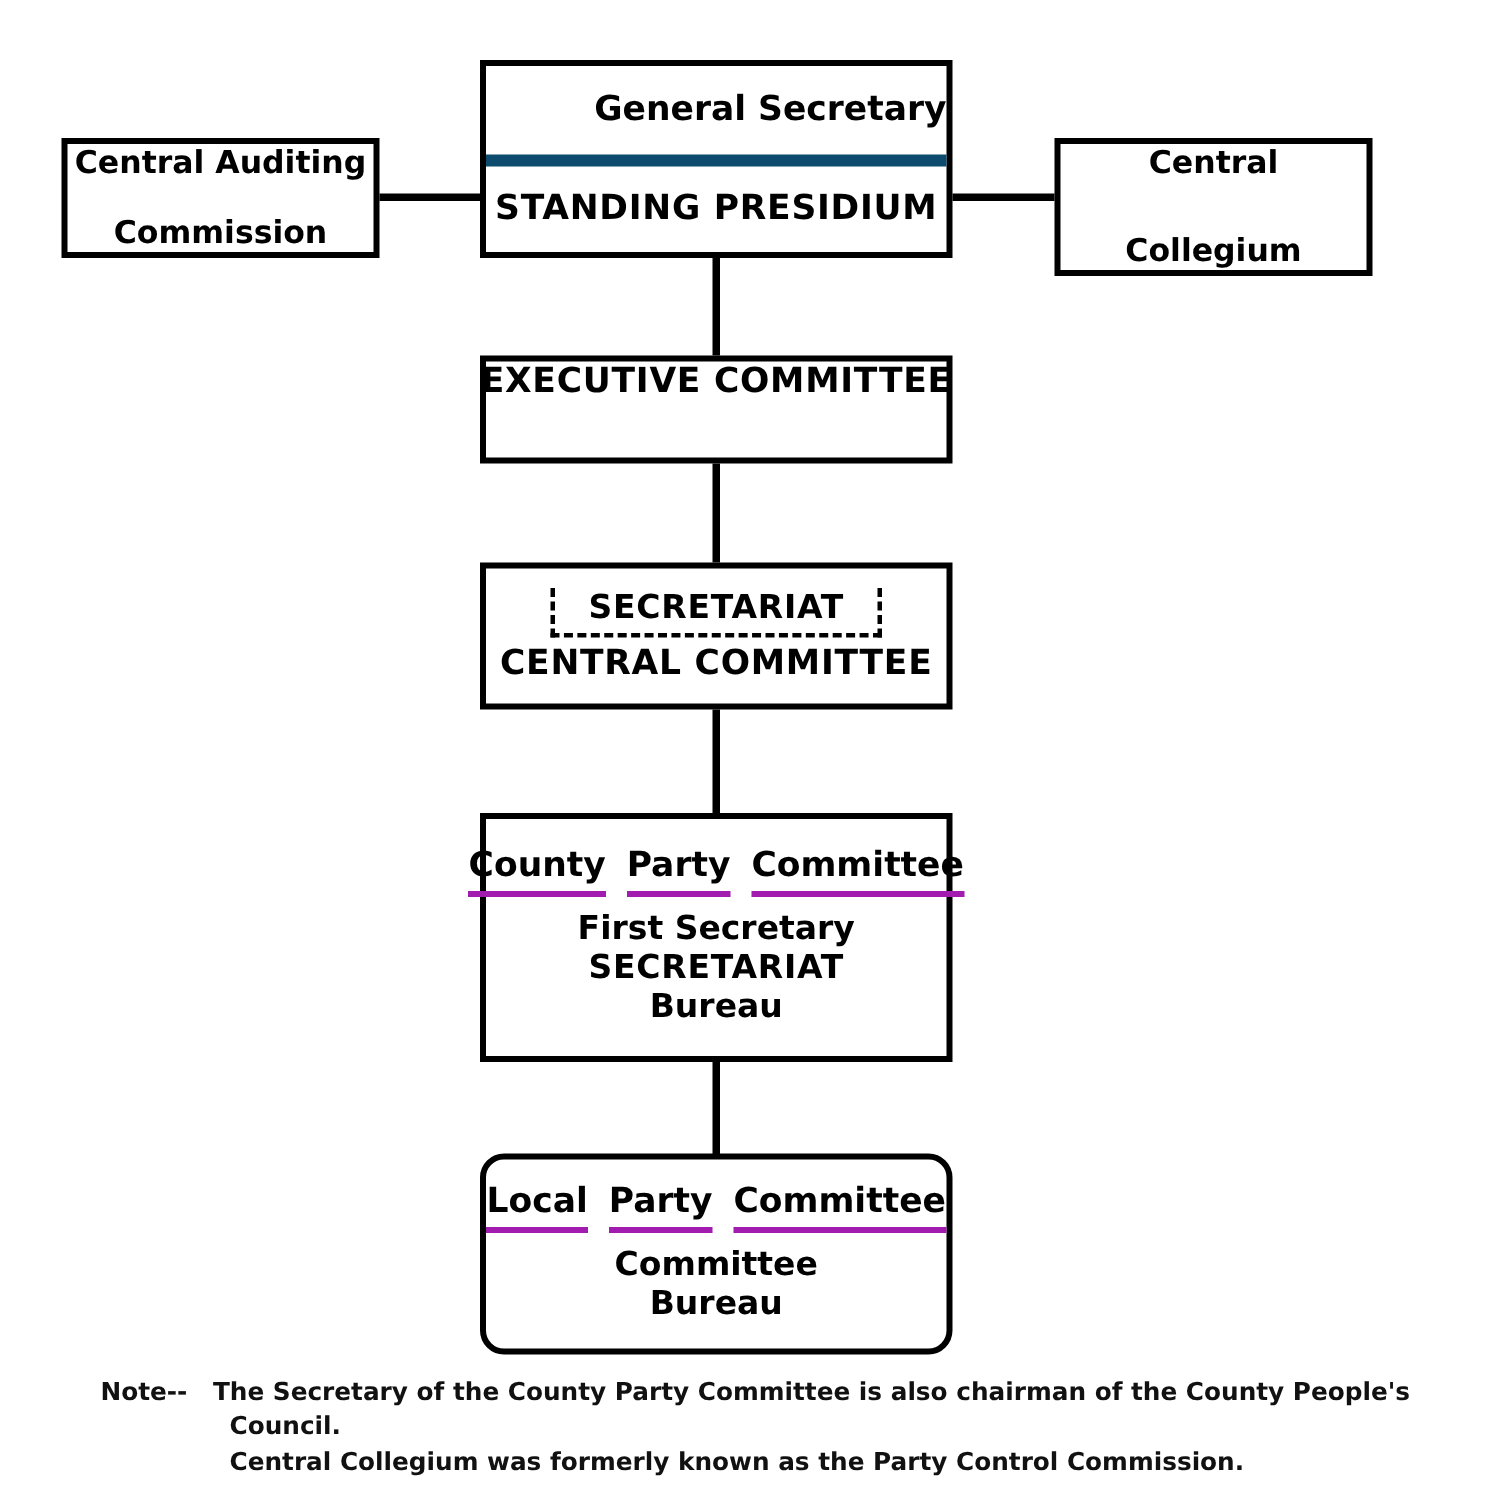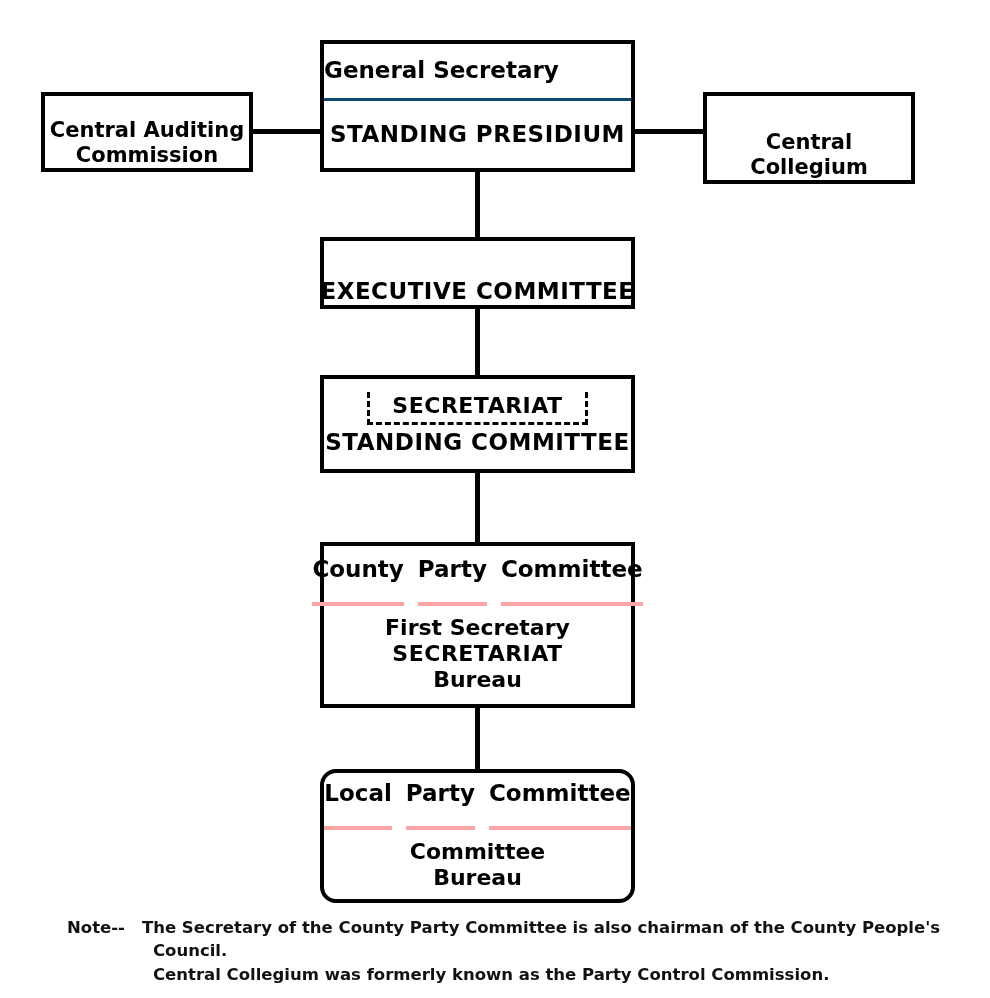--- a/index.html
+++ b/index.html
@@ -23,21 +23,21 @@
 
   
   .box {
     position: absolute;
     border: 4px solid #000;
     background: #fff;
     box-sizing: border-box;
     display: flex;
     flex-direction: column;
     align-items: center;
-    justify-content: flex-end;
+    justify-content: space-between;
     text-align: center;
     z-index: 2;
   }
 
   .line-txt {
     display: block;
     white-space: nowrap;
     line-height: 1.18;
   }
 
@@ -55,25 +55,25 @@
     left: 320px;
     top: 40px;
     width: 315px;
     height: 132px;
     flex-direction: column;
     justify-content: flex-start;
     padding: 0;
   }
   #gs-band {
     width: 100%;
-    height: 57px;
+    height: 67px;
     display: flex;
     align-items: center;
-    justify-content: flex-start;
-    border-bottom: 3px solid #0c4a6e;
+    justify-content: flex-end;
+    border-bottom: 8px solid #0c4a6e;
     box-sizing: border-box;
   }
   #sp-band {
     width: 100%;
     flex: 1;
     display: flex;
     align-items: center;
     justify-content: center;
   }
   #gs-band .line-txt { font-size: 23px; }
@@ -150,22 +150,22 @@
   
   .word-underline {
     display: flex;
     justify-content: center;
     gap: 14px;
     margin-bottom: 9px;
     white-space: nowrap;
   }
   .word-underline > span {
     font-weight: bold;
-    border-bottom: 4px solid #fca5a5;
-    padding-bottom: 20px;
+    border-bottom: 4px solid #a21caf;
+    padding-bottom: 4px;
     line-height: 1.1;
   }
 
   
   .conn {
     position: absolute;
     background: #000;
     z-index: 1;
   }
   .v-conn { width: 5px; }
@@ -225,21 +225,21 @@
   </div>
 
   <div class="box" id="box-executive">
     <span class="line-txt caps">EXECUTIVE COMMITTEE</span>
   </div>
 
   <div class="box" id="box-central">
     <div id="secretariat-dashed">
       <span class="line-txt caps">SECRETARIAT</span>
     </div>
-    <span class="line-txt caps cc-line">STANDING COMMITTEE</span>
+    <span class="line-txt caps cc-line">CENTRAL COMMITTEE</span>
   </div>
 
   <div class="box" id="box-county">
     <div class="word-underline hdr">
       <span>County</span>
       <span>Party</span>
       <span>Committee</span>
     </div>
     <span class="line-txt mixed sub">First Secretary</span>
     <span class="line-txt caps sub">SECRETARIAT</span>

